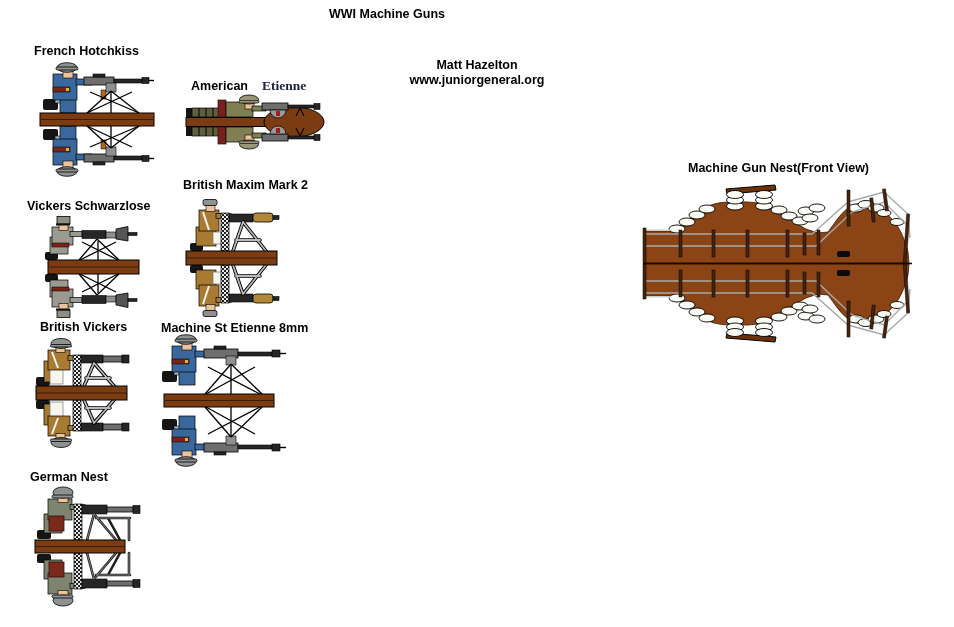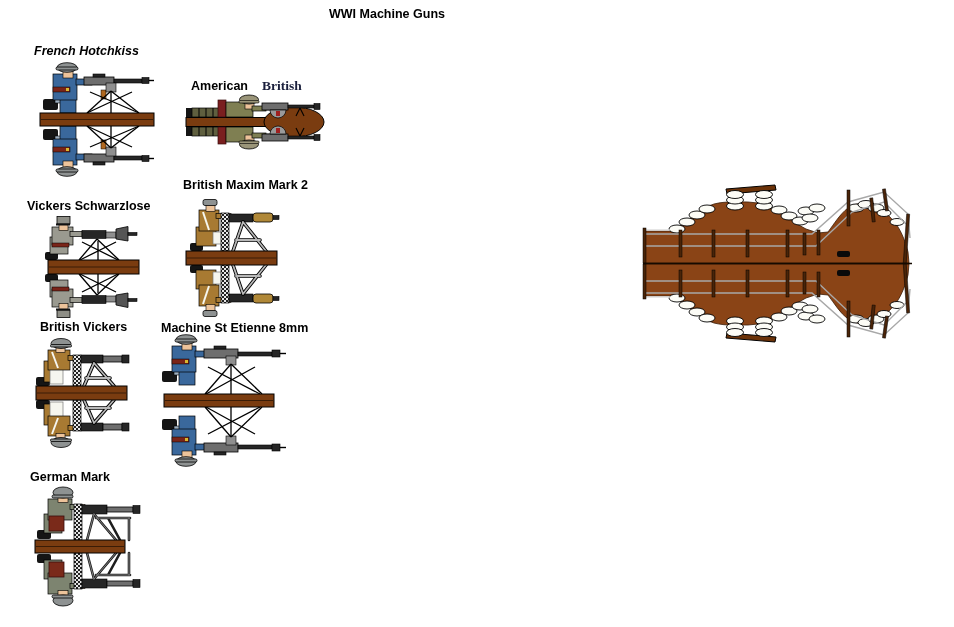--- a/index.html
+++ b/index.html
@@ -55,29 +55,32 @@
       <pattern id="beltchecks" width="4" height="4" patternUnits="userSpaceOnUse">
         <rect width="4" height="4" fill="#e8e8e8"></rect>
         <rect width="2" height="2" fill="#222"></rect>
         <rect x="2" y="2" width="2" height="2" fill="#222"></rect>
       </pattern>
     </defs>
   </svg>
 
   <div class="lbl" style="left:329px;top:7px;">WWI Machine Guns</div>
   <div class="credit">
+    <div>Matt Hazelton</div>
+    <div>www.juniorgeneral.org</div>
   </div>
 
-  <div class="lbl" style="left:34px;top:44px;font-style:italic;">French Hotchkiss</div>
-  <div class="lbl" style="left:191px;top:78px;"><span class="sans-part">American</span><span class="serif-part">British</span></div>
+  <div class="lbl" style="left:34px;top:44px;">French Hotchkiss</div>
+  <div class="lbl" style="left:191px;top:78px;"><span class="sans-part">American</span><span class="serif-part">Etienne</span></div>
   <div class="lbl" style="left:183px;top:178px;">British Maxim Mark 2</div>
   <div class="lbl" style="left:27px;top:199px;">Vickers Schwarzlose</div>
   <div class="lbl" style="left:40px;top:320px;">British Vickers</div>
   <div class="lbl" style="left:161px;top:321px;">Machine St Etienne 8mm</div>
-  <div class="lbl" style="left:30px;top:470px;">German Mark</div>
+  <div class="lbl" style="left:30px;top:470px;">German Nest</div>
+  <div class="lbl" style="left:688px;top:161px;">Machine Gun Nest(Front View)</div>
 
   <svg class="fig" style="left:28px;top:58px;" width="130" height="128" viewBox="28 58 130 128">
     <g id="g-fh">
       <rect class="boot" x="43" y="99" width="15" height="11" rx="2"></rect>
       <rect class="puttee" x="55" y="91" width="9" height="12"></rect>
       <rect class="french" x="60" y="93" width="16" height="20"></rect>
       <rect class="french" x="53" y="74" width="24" height="26"></rect>
       <rect class="beltred" x="53" y="87" width="17" height="5"></rect>
       <rect x="66" y="88" width="3" height="3" fill="#d8b830"></rect>
       <rect class="skin" x="63" y="70" width="10" height="8"></rect>

